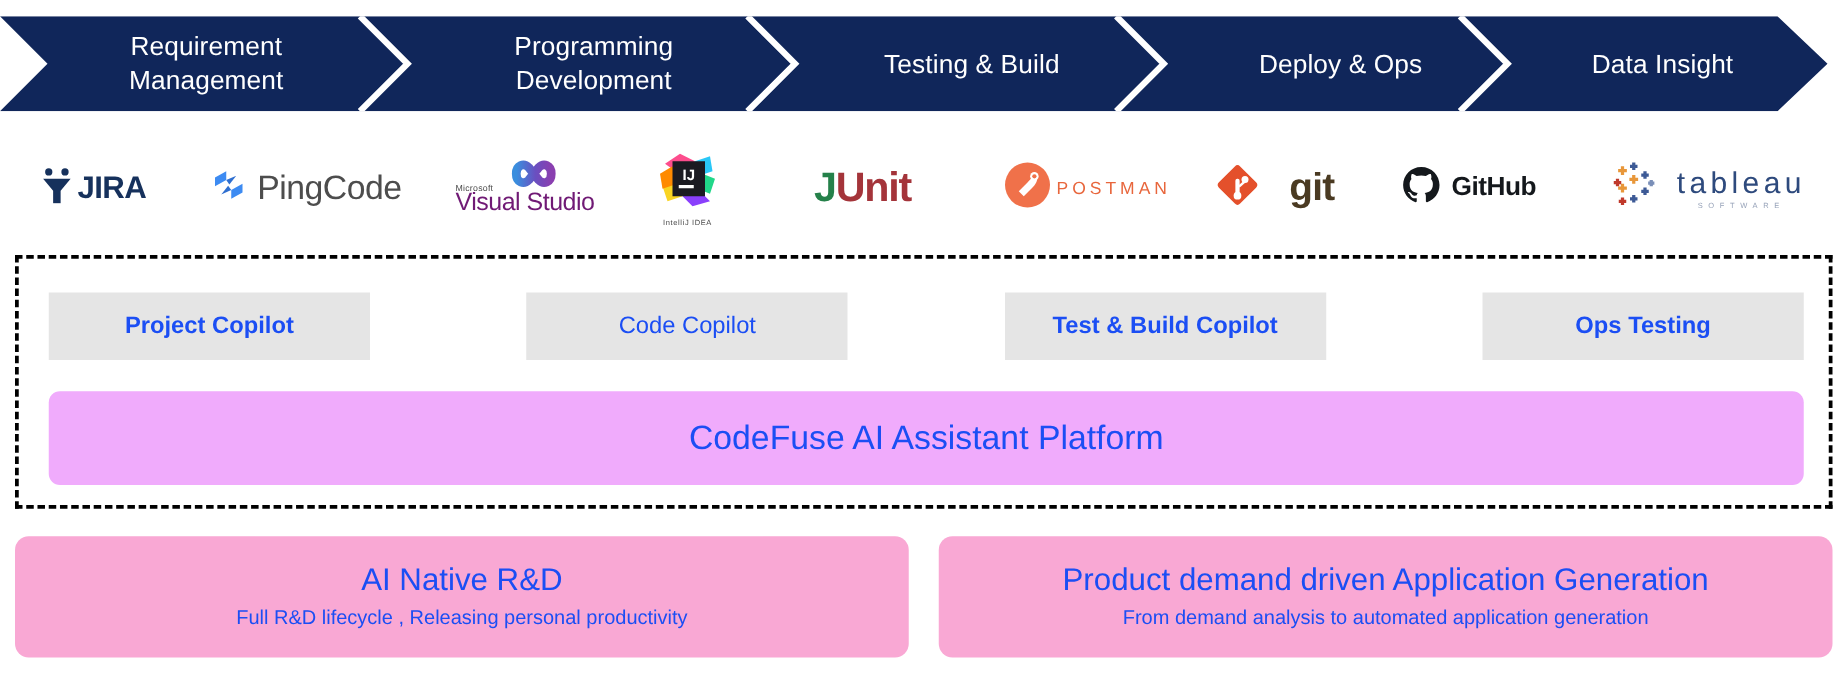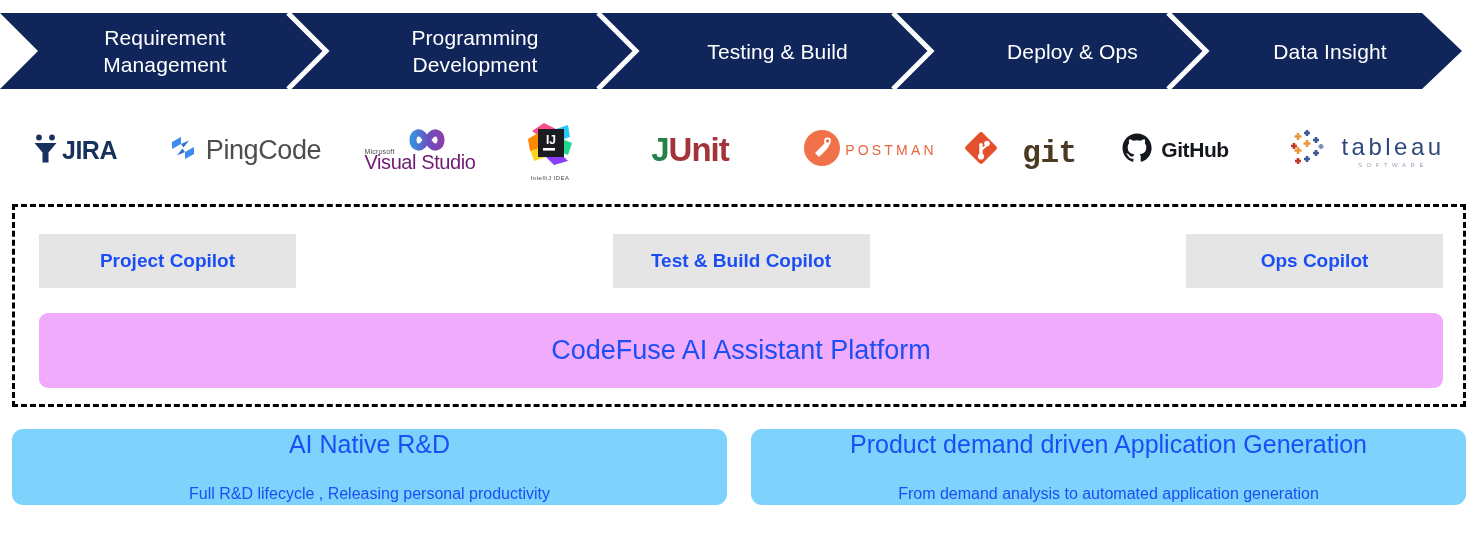--- a/index.html
+++ b/index.html
@@ -123,21 +123,21 @@
 
   
   .postman { display: flex; align-items: center; gap: 4px; }
   .postman-word {
     font-size: 14px;
     color: #e8663c;
     letter-spacing: 3.2px;
   }
 
   
-  .git { display: flex; align-items: flex-end; gap: 23px; font-family: Liberation Mono, monospace; }
+  .git { display: flex; align-items: center; gap: 23px; }
   .git-word {
     font-size: 31px;
     font-weight: bold;
     color: #4a3a22;
     letter-spacing: -.5px;
   }
 
   
   .github { display: flex; align-items: center; gap: 8px; }
   .github-word {
@@ -214,27 +214,27 @@
   .outcome-row {
     position: absolute;
     left: 12px;
     top: 429px;
     width: 1454px;
     height: 97px;
     display: flex;
     justify-content: space-between;
   }
   .outcome-card {
-    height: 76px;
-    background: #7dd3fc;
+    height: 97px;
+    background: #f9a8d4;
     border-radius: 11px;
     display: flex;
     flex-direction: column;
     align-items: center;
-    justify-content: space-between;
+    justify-content: center;
     color: #1b4ef4;
     box-sizing: border-box;
   }
   .outcome-card.left  { width: 715px; }
   .outcome-card.right { width: 715px; }
   .outcome-title {
     font-size: 25px;
     line-height: 30px;
     white-space: nowrap;
   }
@@ -433,25 +433,28 @@
     </div>
   </div>
 </div>
 
 <div class="platform-panel">
 
   <div class="copilot-row">
     <div class="copilot-box bold">
       <span>Project Copilot</span>
     </div>
+    <div class="copilot-box">
+      <span>Code Copilot</span>
+    </div>
     <div class="copilot-box bold">
       <span>Test &amp; Build Copilot</span>
     </div>
     <div class="copilot-box bold">
-      <span>Ops Copilot</span>
+      <span>Ops Testing</span>
     </div>
   </div>
 
   <div class="platform-banner">
     <span>CodeFuse AI Assistant Platform</span>
   </div>
 </div>
 
 <div class="outcome-row">
   <div class="outcome-card left">

